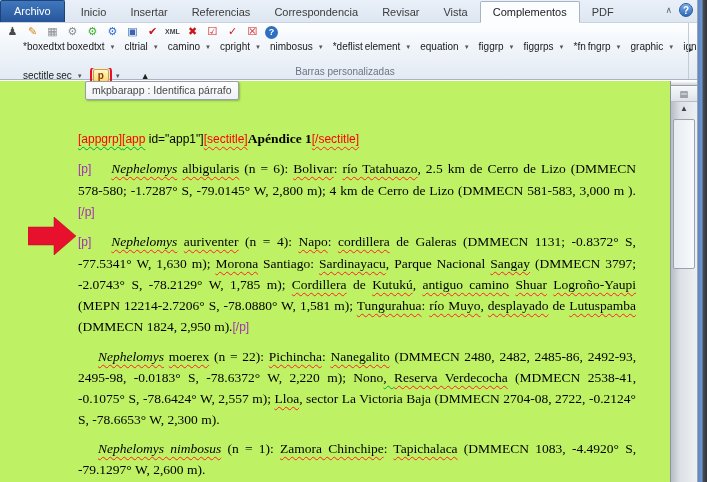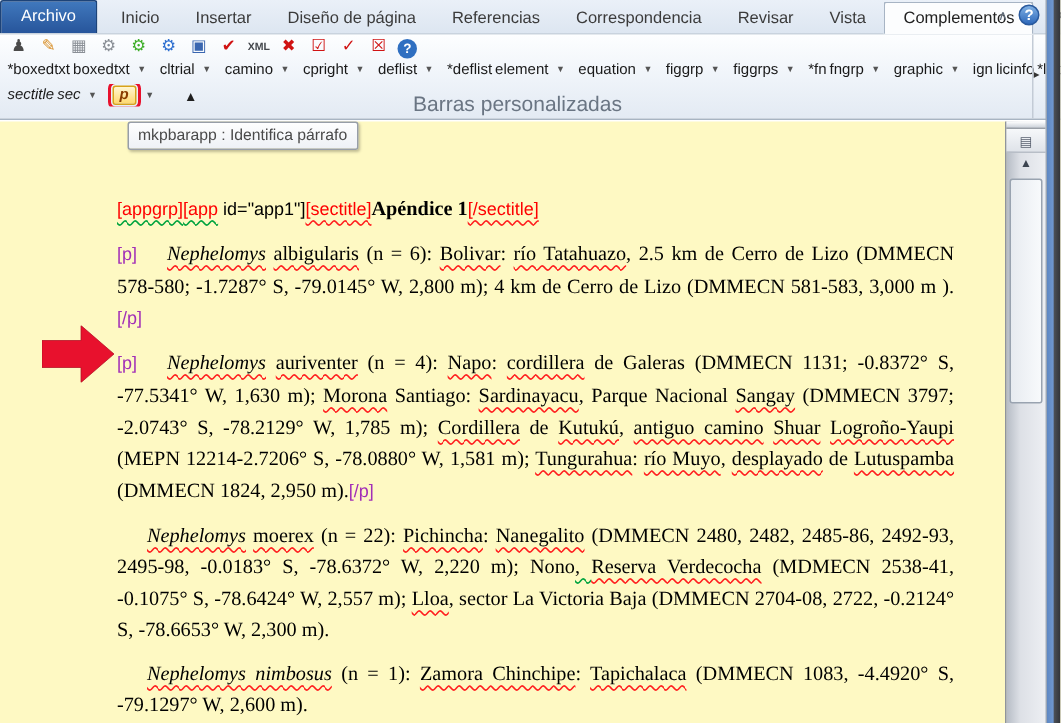--- a/index.html
+++ b/index.html
@@ -22,34 +22,34 @@
   .help-btn { width:14px; height:14px; border-radius:50%; background:linear-gradient(#7fb0e4,#2e68ba);
     color:#fff; font-size:10px; font-weight:bold; text-align:center; line-height:14px; border:1px solid #2a5a9e; }
 
   .ribbon-body { position:relative; height:58px; background:linear-gradient(#fdfeff,#eef3f9 55%,#e3eaf3);
     border-top:1px solid #c9d3de; border-bottom:1px solid #a8b4c2; }
   .icons-row { display:flex; align-items:center; gap:5px; height:16px; padding:2px 0 0 5px; }
   .ricon { width:15px; height:14px; font-size:11px; line-height:13px; text-align:center; cursor:default; }
   .ricon.txticon { font-size:7px; font-weight:bold; letter-spacing:0; line-height:14px; }
   .ricon.round { border-radius:50%; width:13px; height:13px; line-height:13px; font-size:9px; font-weight:bold; }
 
-  .btnrow { display:flex; align-items:center; height:15px; padding-left:4px; font-size:10px; color:#1a1a1a;
+  .btnrow { display:flex; align-items:center; height:15px; padding-left:22px; font-size:10px; color:#1a1a1a;
     white-space:nowrap; overflow:hidden; }
-  .btnrow2 { margin-top:2px;font-style:italic; }
+  .btnrow2 { margin-top:14px; }
   .tbtn { padding:0 1px; cursor:default; }
   .dd { font-size:6px; color:#555; margin:1px 8px 0 4px; }
   .tbtn.hl { display:inline-block; padding:0 4px; margin:0 2px; background:linear-gradient(#fff6d1,#ffd96e);
     border:1px solid #d8a219; border-radius:2px; color:#8a3c00; font-weight:bold; }
   .tbtn.annotated { outline:2px solid #e8112d; outline-offset:1px; }
   .collapse-arrow { font-size:9px; color:#1f1f1f; margin-left:12px; }
-  .group-label { position:absolute; bottom:2px; left:0; width:690px; text-align:center; font-size:14px; color:#6a7583; }
+  .group-label { position:absolute; bottom:2px; left:0; width:690px; text-align:center; font-size:10px; color:#6a7583; }
   .ribbon-sep { position:absolute; top:0; bottom:0; left:688px; width:1px; background:#c3cbd6; }
 
   
-  .doc { position:absolute; top:81px; left:0; width:671px; bottom:0; background:#fef9c3; }
+  .doc { position:absolute; top:81px; left:0; width:671px; bottom:0; background:#bef264; }
   .tooltip { position:absolute; left:85px; top:0px; z-index:20; font-size:10.5px; color:#4a4a4a;
     background:linear-gradient(#fefefe,#eef1f6); border:1px solid #979ea8; border-radius:2px;
     padding:2px 6px 3px; box-shadow:1px 1px 2px rgba(0,0,0,.25); white-space:nowrap; }
 
   .content { position:absolute; left:78px; top:47px; width:558px; font-family:"Liberation Serif", serif;
     font-size:13.5px; line-height:21px; color:#000; }
   .para { margin-bottom:8px; text-align:justify; }
   .seg.tag { font-family:"Liberation Sans", sans-serif; font-size:12px; }
   .seg.p { color:#A22FB7; }
   .seg.r { color:#FE0000; }
@@ -73,21 +73,20 @@
     border-radius:2px; background:linear-gradient(90deg,#e7ebf0,#f8fafc); }
 </style>
 </head>
 <body>
 
 <div class="ribbon">
   <div class="tabbar">
       <div class="tab file">Archivo</div>
       <div class="tab">Inicio</div>
       <div class="tab">Insertar</div>
-      <div class="tab">Diseño de página</div>
       <div class="tab">Referencias</div>
       <div class="tab">Correspondencia</div>
       <div class="tab">Revisar</div>
       <div class="tab">Vista</div>
       <div class="tab active">Complementos</div>
       <div class="tab">PDF</div>
     </div>
   <div class="tabbar-right-anchor" style="position:absolute;top:3px;right:14px;display:flex;gap:7px;align-items:center;z-index:3;">
     <span class="min-ribbon">∧</span>
     <span class="help-btn">?</span>
@@ -112,21 +111,21 @@
     <div class="btnrow">
         <span class="tbtn">*boxedtxt</span>
         <span class="tbtn">boxedtxt</span>
         <span class="dd">▼</span>
         <span class="tbtn">cltrial</span>
         <span class="dd">▼</span>
         <span class="tbtn">camino</span>
         <span class="dd">▼</span>
         <span class="tbtn">cpright</span>
         <span class="dd">▼</span>
-        <span class="tbtn">deflist</span>
+        <span class="tbtn">nimbosus</span>
         <span class="dd">▼</span>
         <span class="tbtn">*deflist</span>
         <span class="tbtn">element</span>
         <span class="dd">▼</span>
         <span class="tbtn">equation</span>
         <span class="dd">▼</span>
         <span class="tbtn">figgrp</span>
         <span class="dd">▼</span>
         <span class="tbtn">figgrps</span>
         <span class="dd">▼</span>

